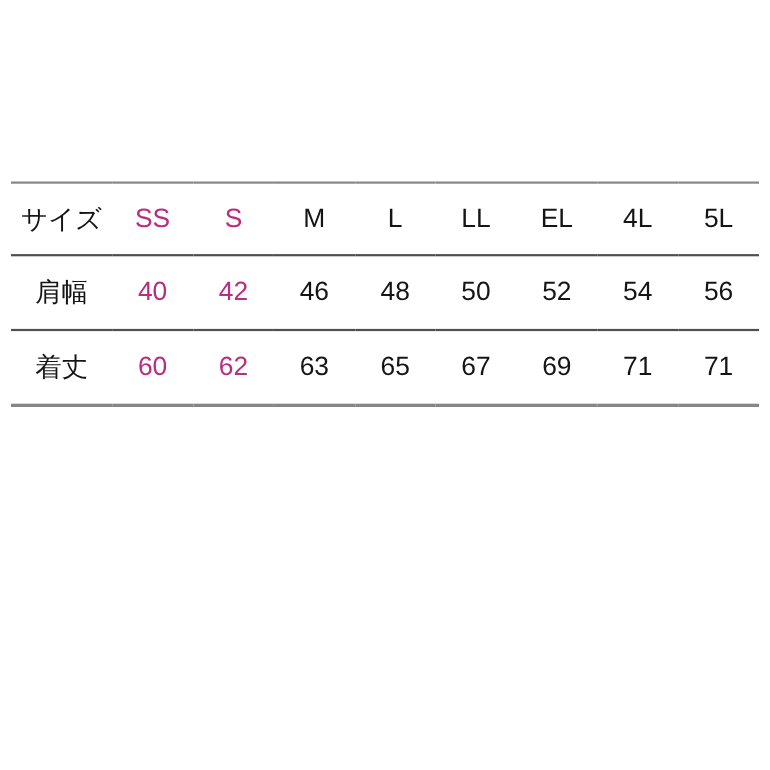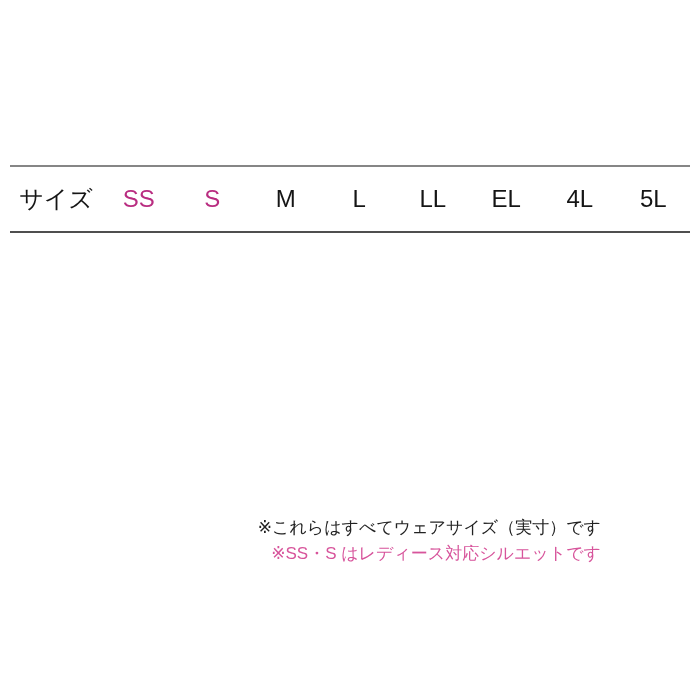--- a/index.html
+++ b/index.html
@@ -77,21 +77,39 @@
         <th class="hl">S</th>
         <th>M</th>
         <th>L</th>
         <th>LL</th>
         <th>EL</th>
         <th>4L</th>
         <th>5L</th>
       </tr>
     </thead>
     <tbody>
+      <tr>
+        <td>肩幅</td>
+        <td class="hl">40</td>
+        <td class="hl">42</td>
+        <td>46</td>
+        <td>48</td>
+        <td>50</td>
+        <td>52</td>
+        <td>54</td>
+        <td>56</td>
+      </tr>
+      <tr>
+        <td>着丈</td>
+        <td class="hl">60</td>
+        <td class="hl">62</td>
+        <td>63</td>
+        <td>65</td>
+        <td>67</td>
+        <td>69</td>
+        <td>71</td>
+        <td>71</td>
+      </tr>
     </tbody>
   </table>
 
-  <div class="notes">
-    <div class="note-black">※これらはすべてウェアサイズ（実寸）です</div>
-    <div class="note-pink">※SS・S はレディース対応シルエットです</div>
-  </div>
 
 </div>
 
 </body></html>

